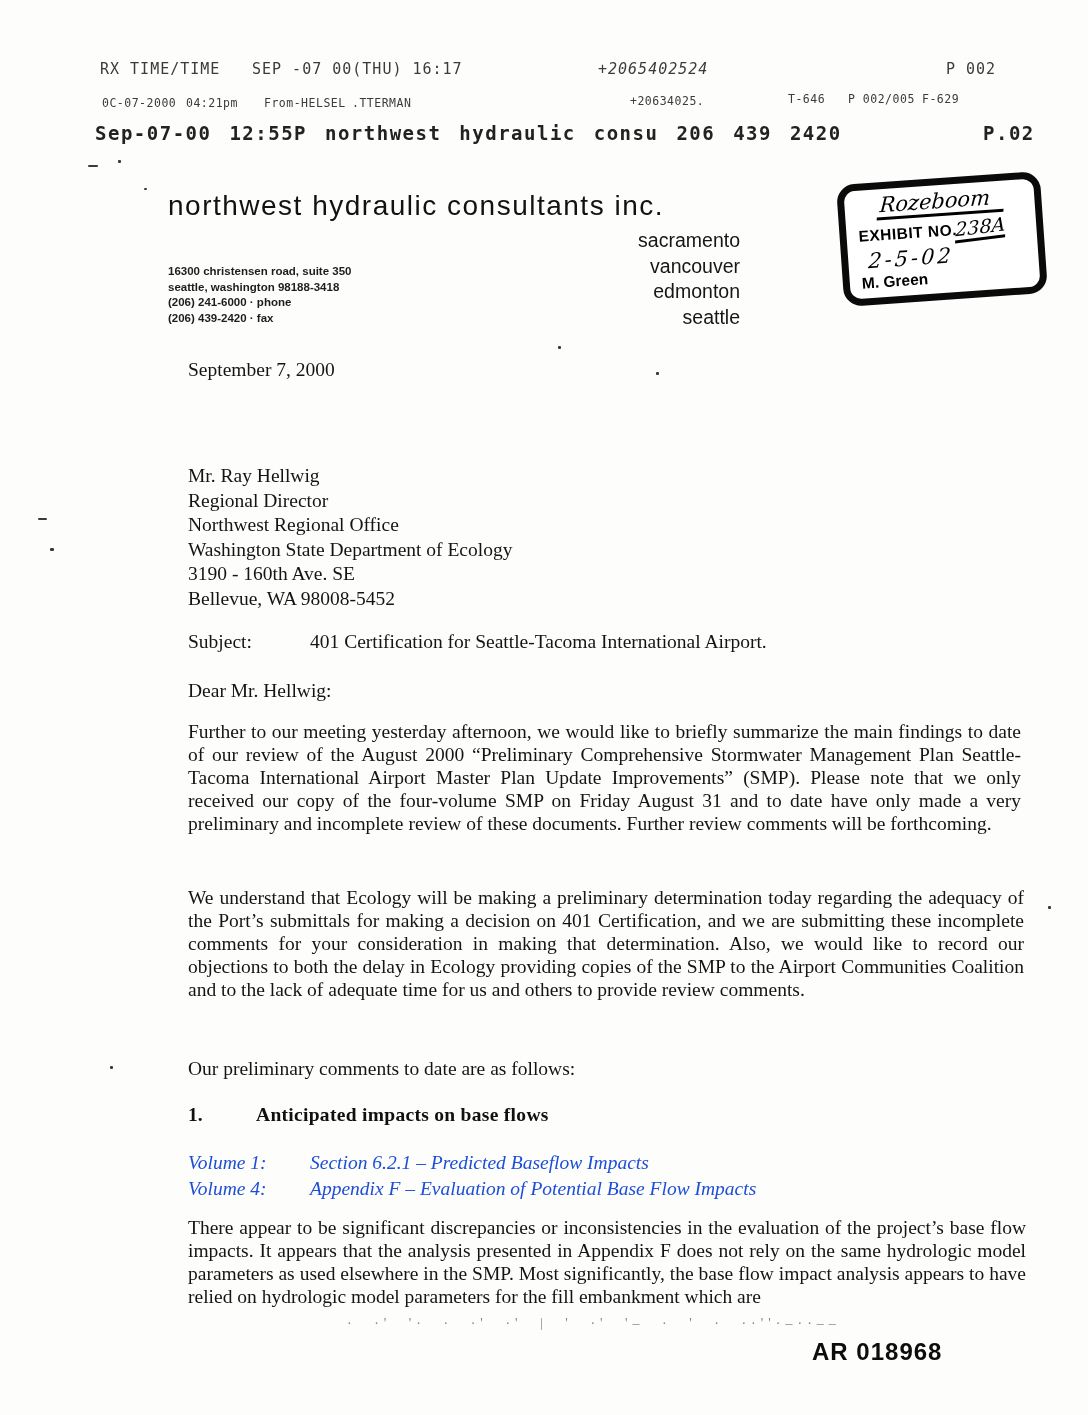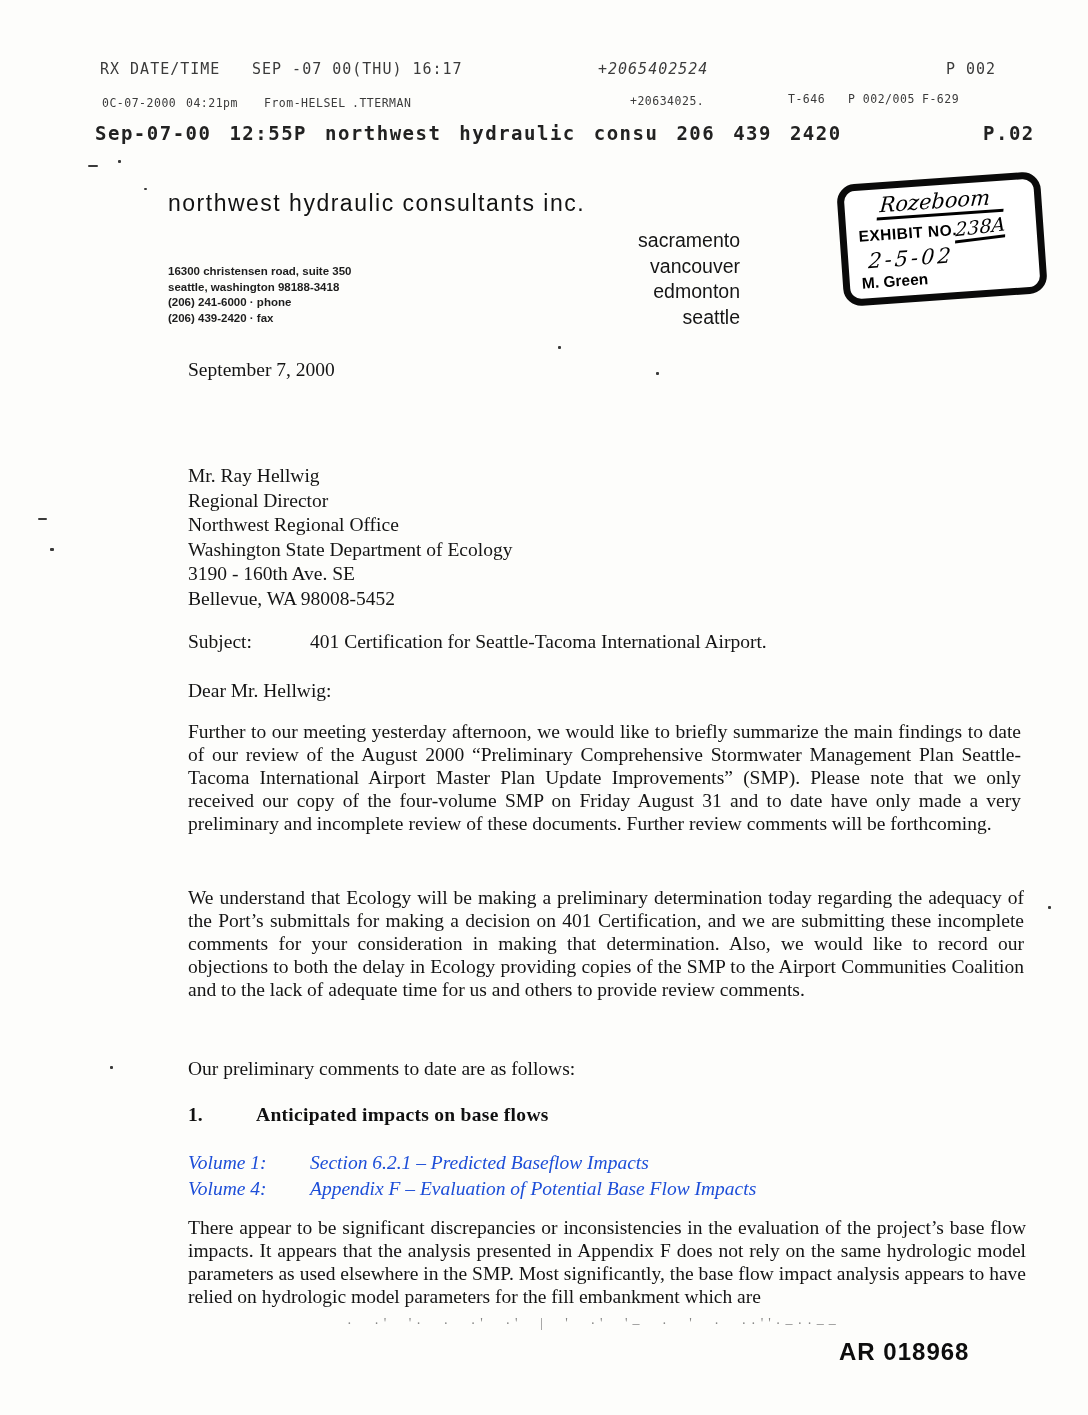--- a/index.html
+++ b/index.html
@@ -10,21 +10,21 @@
   }
   .abs { position:absolute; }
 
   
   .fax { font-family:"DejaVu Sans Mono", monospace; color:#3b3b3b; filter:blur(0.4px); white-space:nowrap; }
   .fax-l1 { font-size:15px; letter-spacing:1px; }
   .fax-l2 { font-size:11.5px; letter-spacing:0.5px; }
   .fax-l3 { font-size:19px; font-weight:bold; letter-spacing:1.5px; word-spacing:5px; color:#222; }
 
   
-  .company { font-family:"Liberation Sans", sans-serif; font-size:23px; letter-spacing:1.5px; color:#121212; white-space:nowrap; }
+  .company { font-family:"Liberation Sans", sans-serif; font-size:28px; letter-spacing:1.5px; color:#121212; white-space:nowrap; }
   .lh-address { font-family:"Liberation Sans", sans-serif; font-size:11.5px; line-height:15.5px; color:#1d1d1d; font-weight:bold; filter:blur(0.2px); }
   .offices { font-family:"Liberation Sans", sans-serif; font-size:19.5px; line-height:25.5px; text-align:right; color:#161616; }
 
   
   .stamp {
     border:7px solid #0a0a0a; border-radius:18px; background:rgba(255,255,255,0.92);
     width:168px; padding:4px 10px 6px 12px; transform:rotate(-4deg);
     font-family:"Liberation Sans", sans-serif; color:#000;
   }
   .hand { font-family:"DejaVu Serif", serif; font-style:italic; display:inline-block; transform:skewX(-8deg); }
@@ -35,32 +35,32 @@
   .stamp-date { font-size:21px; letter-spacing:3px; margin:1px 0 1px 8px; }
   .stamp-clerk { font-size:15.5px; font-weight:bold; }
 
   
   .serif19 { font-size:19.5px; line-height:24.5px; color:#141414; }
   .para { font-size:19.5px; line-height:23px; text-align:justify; color:#141414; }
   .tabbed-label { font-size:19.5px; color:#141414; }
   .heading-num { font-size:19.5px; font-weight:bold; color:#101010; }
   .heading { font-size:19.5px; font-weight:bold; letter-spacing:0.3px; color:#101010; }
   .vol { font-style:italic; font-size:19.5px; color:#1d4ed8; }
-  .ar { font-family:"Liberation Sans", sans-serif; font-weight:bold; font-size:24px; letter-spacing:1px; color:#0d0d0d;margin-left:27px; }
+  .ar { font-family:"Liberation Sans", sans-serif; font-weight:bold; font-size:24px; letter-spacing:1px; color:#0d0d0d; }
   .cutoff { font-size:14px; letter-spacing:5px; word-spacing:9px; opacity:0.55; color:#222; white-space:nowrap; overflow:hidden; }
 
   
   .noise { background:#3a3a3a; border-radius:1px; }
 </style>
 </head>
 <body>
 
 <div class="page">
 
-  <span class="abs fax fax-l1" style="left:100px; top:60px;">RX DATE/TIME</span>
+  <span class="abs fax fax-l1" style="left:100px; top:60px;">RX TIME/TIME</span>
   <span class="abs fax fax-l1" style="left:252px; top:60px;">SEP -07 00(THU) 16:17</span>
   <span class="abs fax fax-l1" style="left:598px; top:60px;font-style:italic;">+2065402524</span>
   <span class="abs fax fax-l1" style="left:946px; top:60px;">P 002</span>
 
   <span class="abs fax fax-l2" style="left:102px; top:96px;">0C-07-2000</span>
   <span class="abs fax fax-l2" style="left:186px; top:96px;">04:21pm</span>
   <span class="abs fax fax-l2" style="left:264px; top:96px;">From-HELSEL</span>
   <span class="abs fax fax-l2" style="left:352px; top:96px;">.TTERMAN</span>
   <span class="abs fax fax-l2" style="left:630px; top:94px;">+20634025.</span>
   <span class="abs fax fax-l2" style="left:788px; top:92px;">T-646</span>

